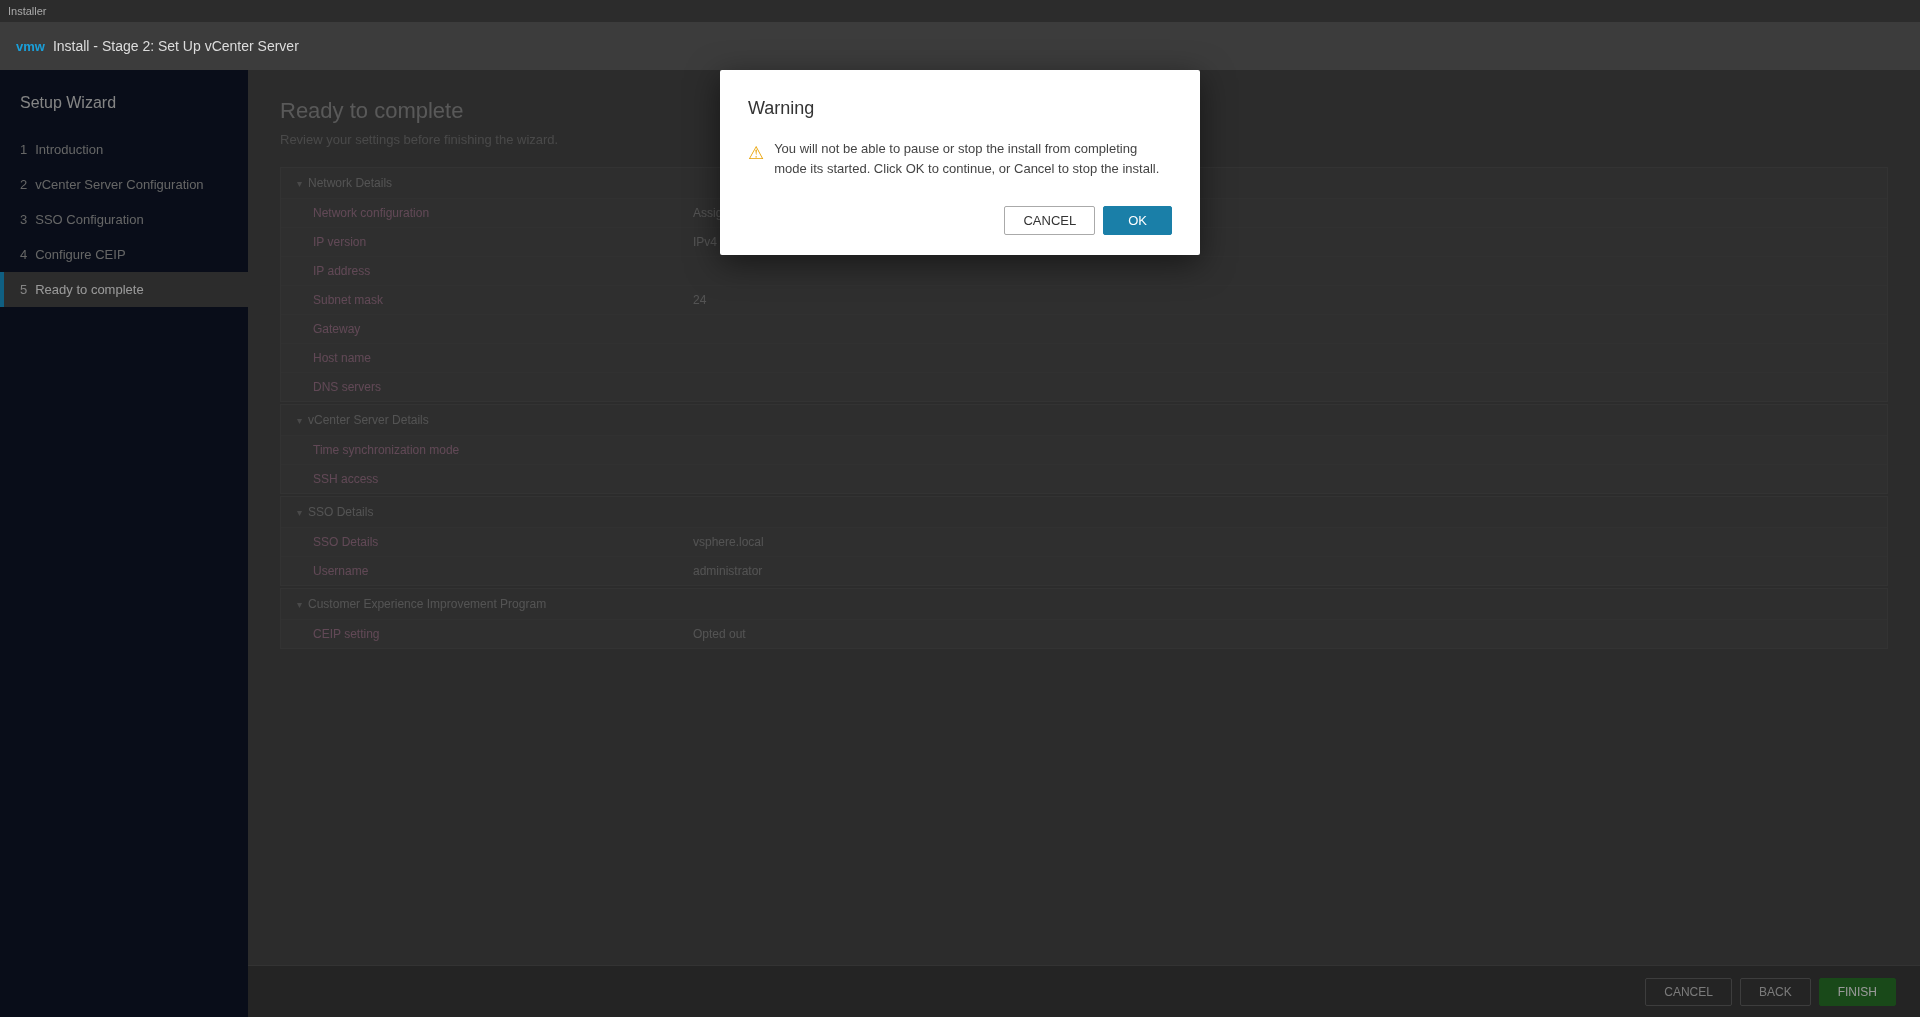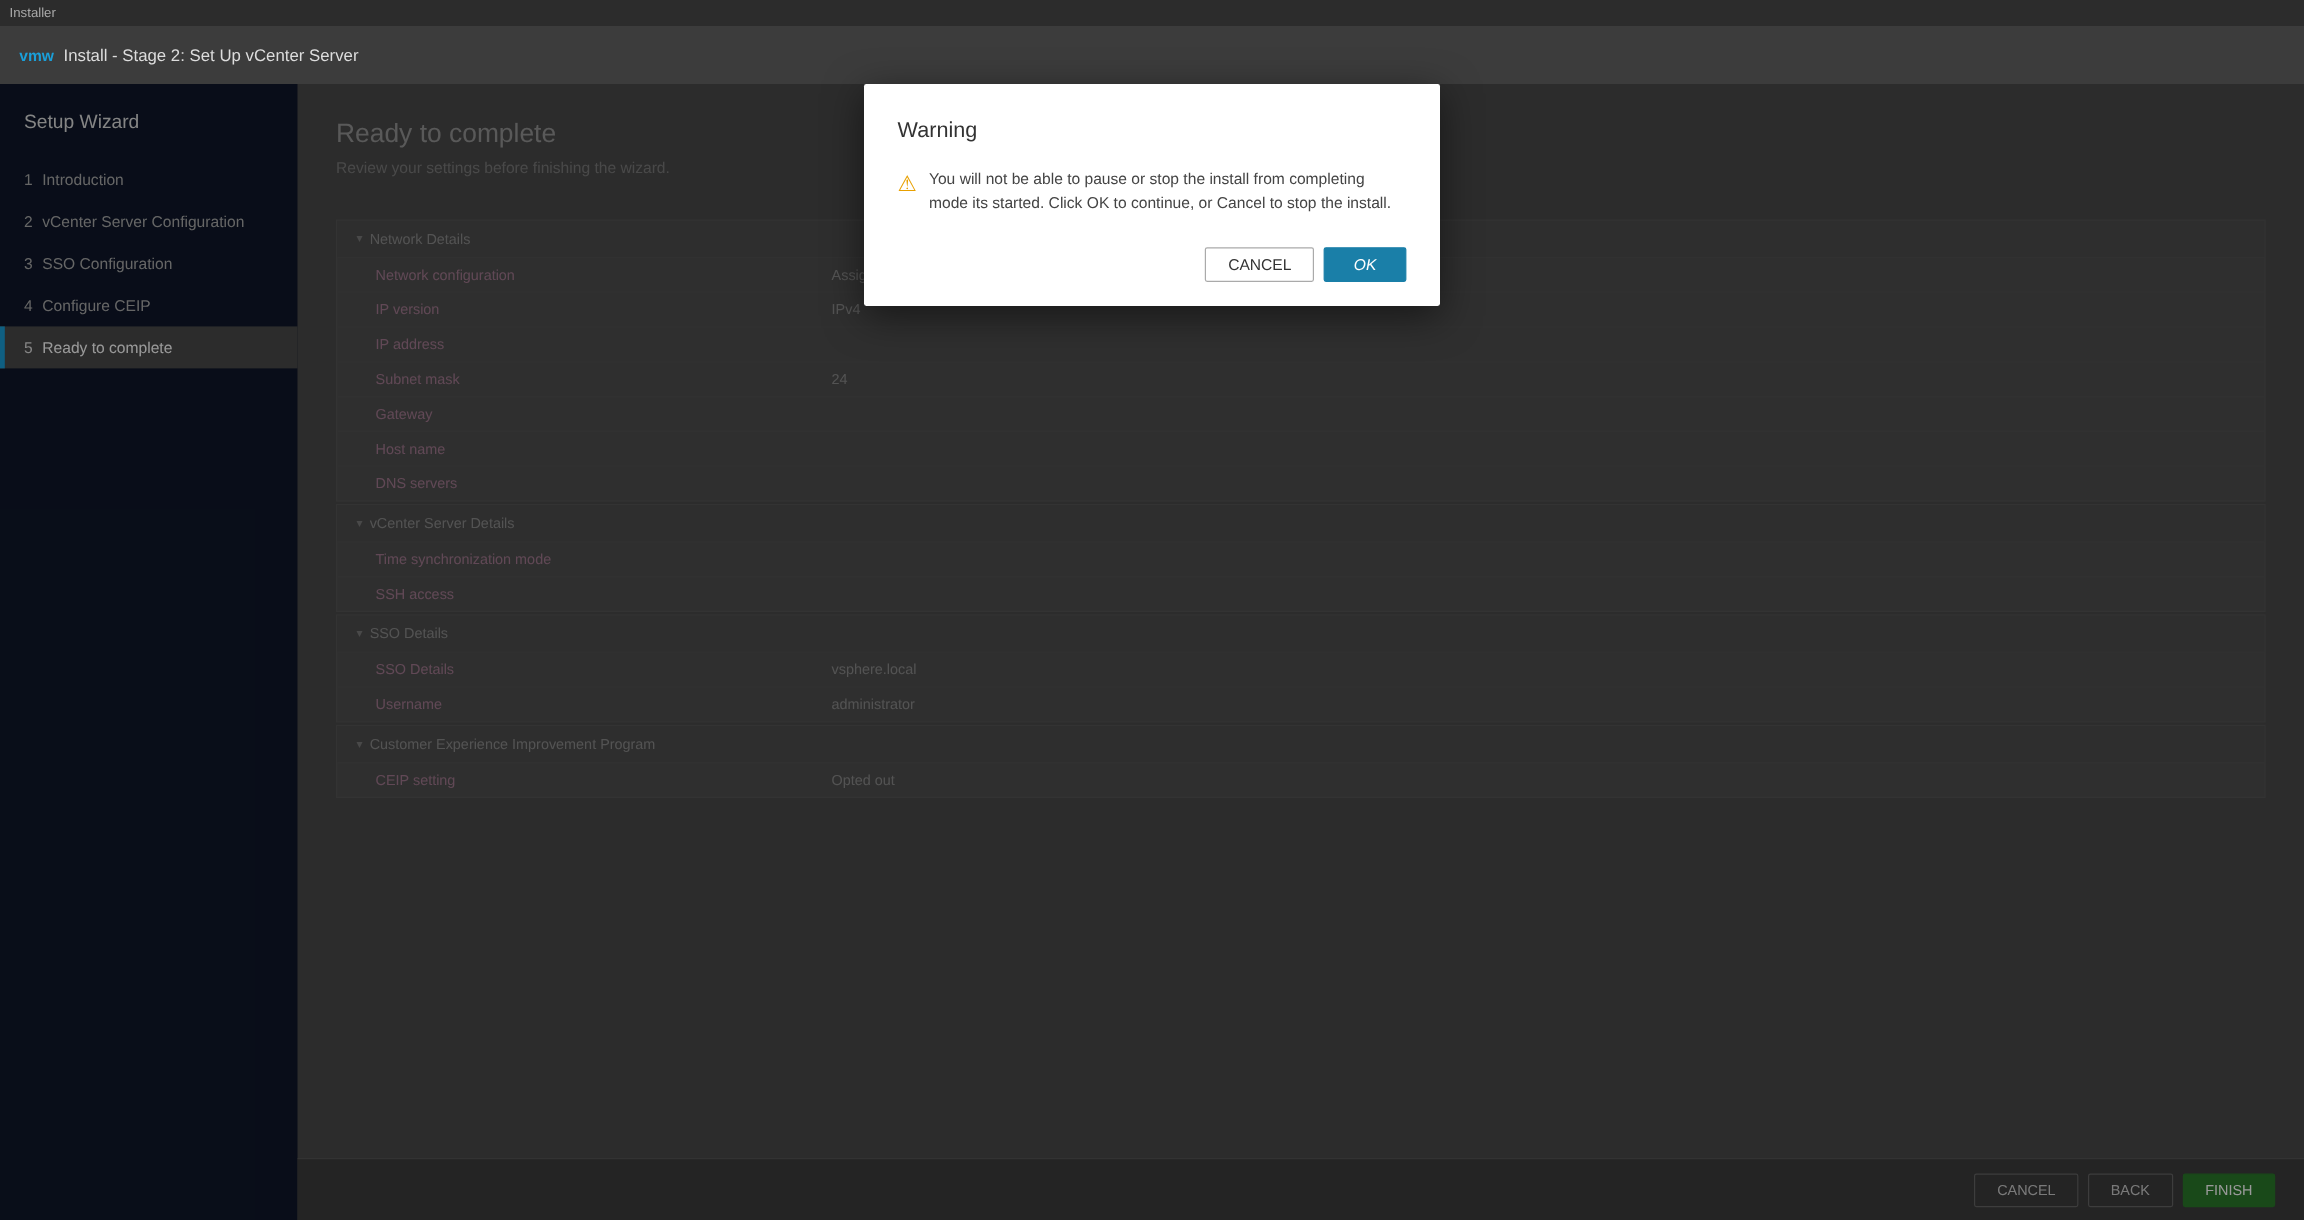--- a/index.html
+++ b/index.html
@@ -113,21 +113,21 @@
     .page-title {
       font-size: 22px;
       color: #ddd;
       font-weight: 300;
       margin-bottom: 8px;
     }
 
     .page-subtitle {
       font-size: 13px;
       color: #aaa;
-      margin-bottom: 36px;
+      margin-bottom: 20px;
     }
 
     
     .section {
       background: #555;
       margin-bottom: 2px;
       border: 1px solid #606060;
     }
 
     .section-header {
@@ -255,21 +255,20 @@
     }
 
     .modal-btn-ok {
       padding: 6px 24px;
       font-size: 13px;
       cursor: pointer;
       border: 1px solid #1a7fa8;
       background: #1a7fa8;
       color: #fff;
       border-radius: 2px;
-      font-style: italic;
     }
   </style>
 </head>
 <body>
 
 <div id="title-bar">
   <span>Installer</span>
 </div>
 
 <div id="header">

